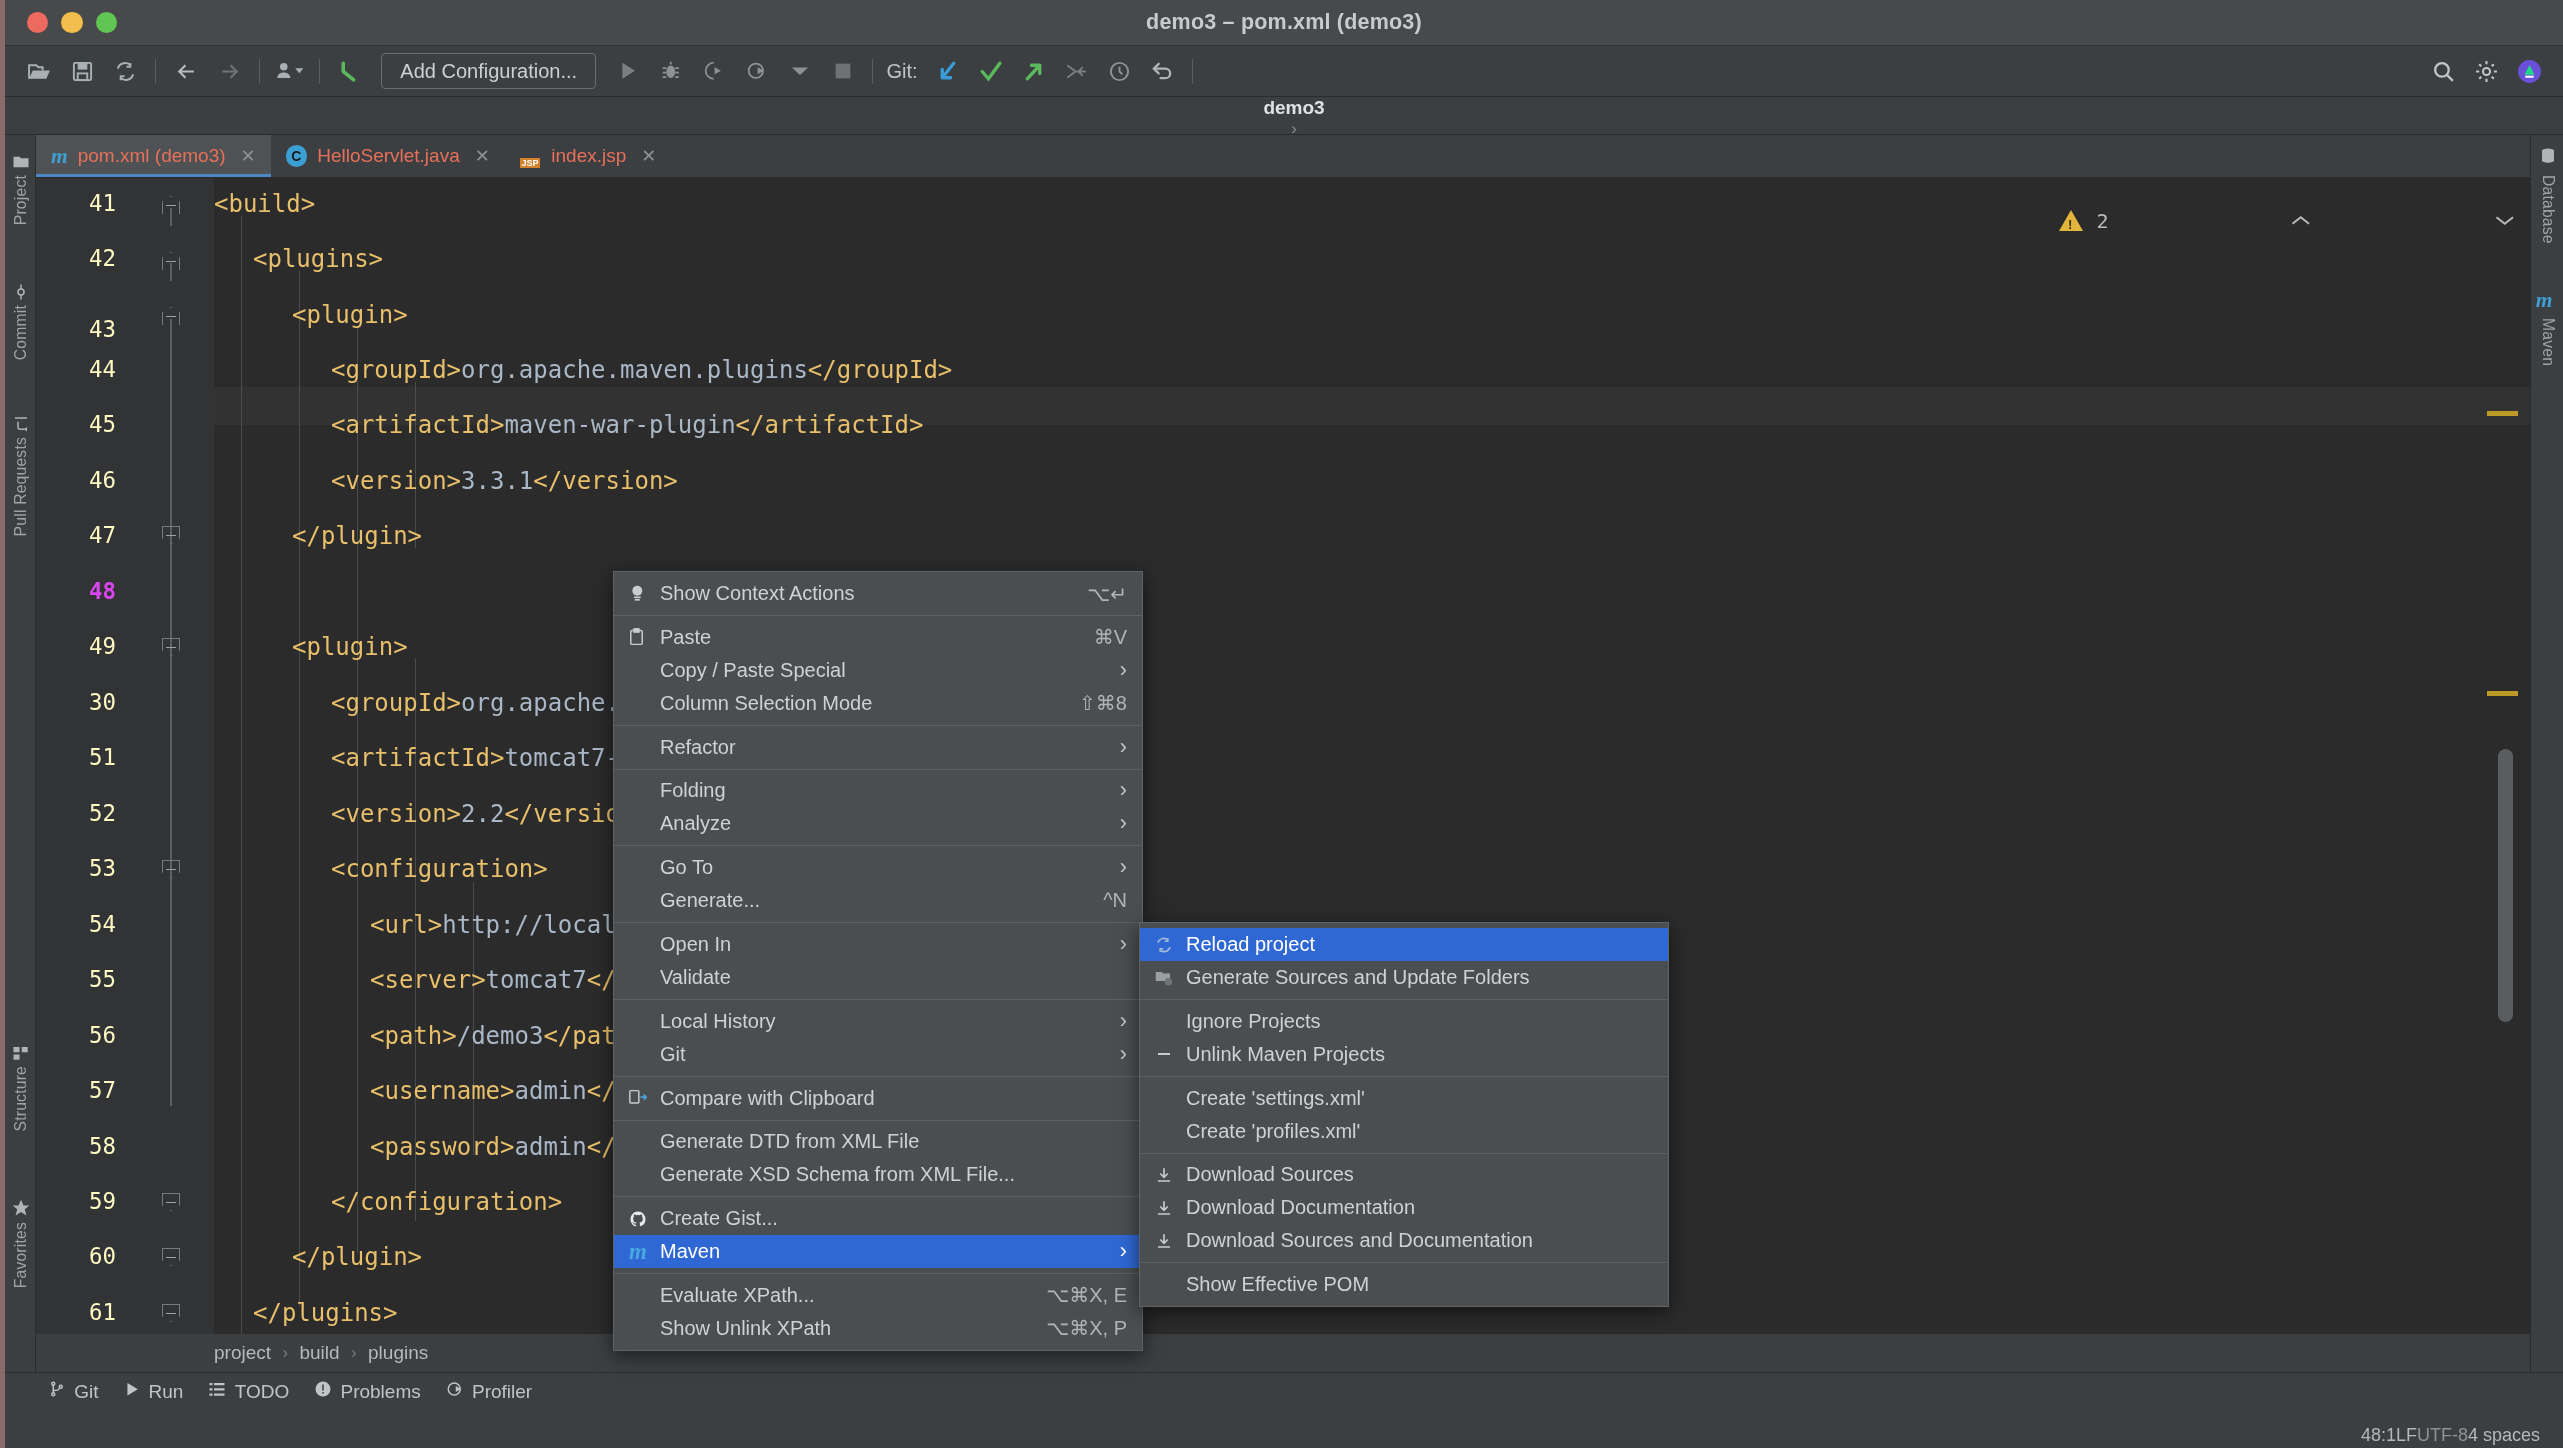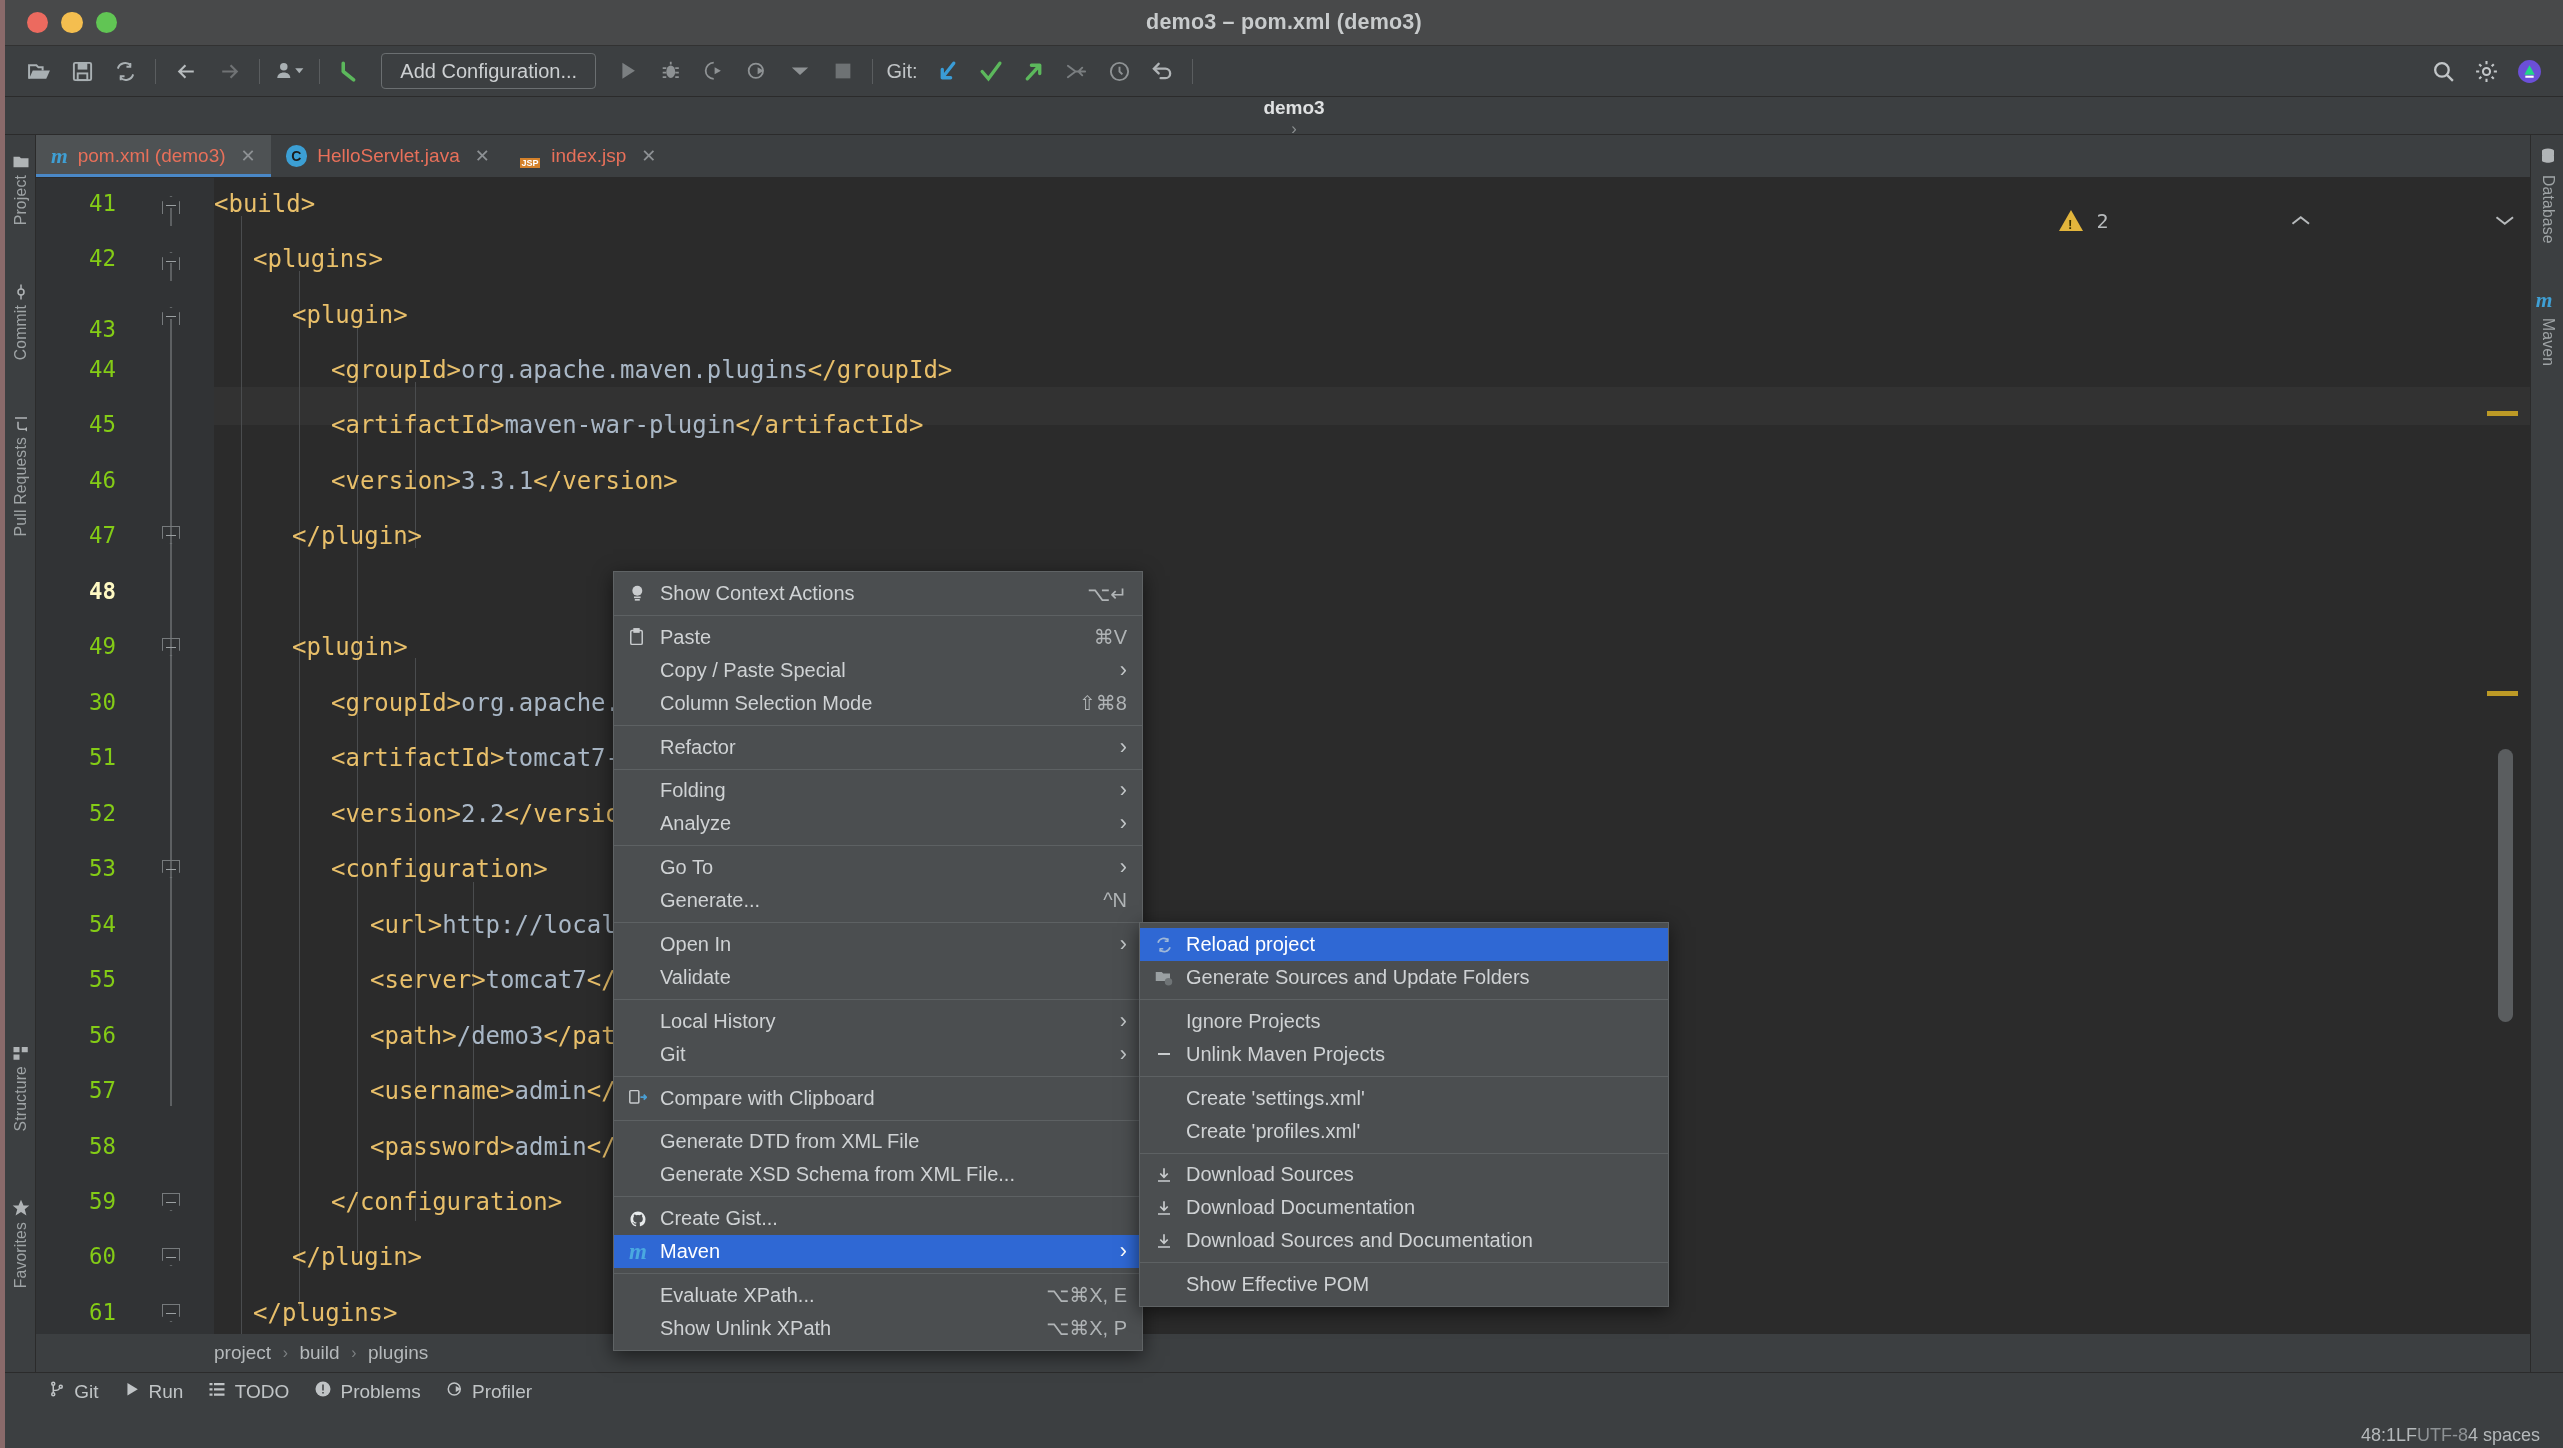--- a/index.html
+++ b/index.html
@@ -139,23 +139,23 @@
   .editor {
     flex: 1; position: relative; background: #2b2b2b;
     display: flex; overflow: hidden;
   }
   .gutter {
     width: 178px; flex: none; background: #313335;
     position: relative; font-family: "DejaVu Sans Mono", monospace;
   }
   .gutter .ln {
     position: absolute; right: 98px;
-    font-size: 22.4px; color: #84cc16; text-align: right;
-  }
-  .gutter .ln.cur { color: #fef9c3; font-weight: bold; }
+    font-size: 22.4px; color: #fef9c3; text-align: right;
+  }
+  .gutter .ln.cur { color: #d946ef; font-weight: bold; }
   .fold {
     position: absolute; left: 126px;
     width: 18px; height: 18px;
     border: 0.8px solid #767a7c;
   }
   .fold::before {
     content: ""; position: absolute; left: 3.3px; right: 3.3px; top: 7.5px;
     height: 1.7px; background: #9ba0a2;
   }
   .fold.top { border-bottom: none; clip-path: polygon(0 30%,50% 0,100% 30%,100% 100%,0 100%); }

